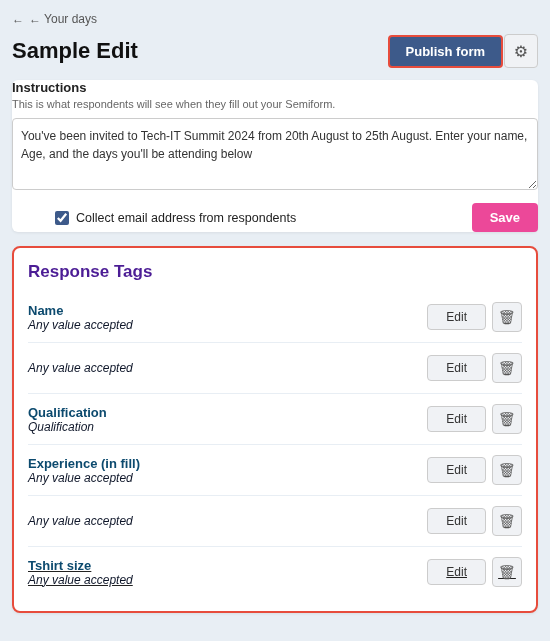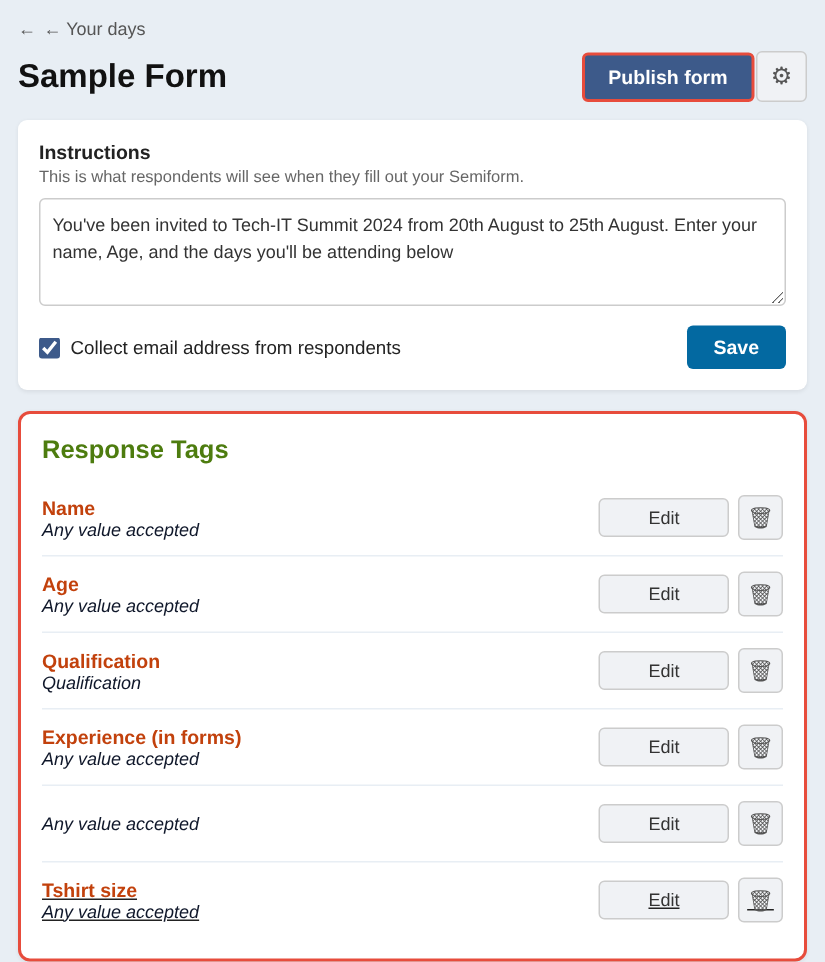--- a/index.html
+++ b/index.html
@@ -56,21 +56,20 @@
       display: flex;
       align-items: center;
       justify-content: center;
       cursor: pointer;
       font-size: 16px;
       color: #555;
     }
     .instructions-card {
       background: #fff;
       border-radius: 6px;
-      padding: 14px;
       margin-bottom: 14px;
       box-shadow: 0 1px 3px rgba(0,0,0,0.07);
     }
     .instructions-title {
       font-weight: 700;
       font-size: 13px;
       margin-bottom: 3px;
     }
     .instructions-subtitle {
       font-size: 11px;
@@ -92,88 +91,89 @@
     .email-row {
       display: flex;
       align-items: center;
       justify-content: space-between;
       margin-top: 10px;
     }
     .email-label-wrap {
       display: flex;
       align-items: flex-end;
       gap: 7px;
+      margin-left: 43px;
     }
     .email-checkbox {
       width: 14px;
       height: 14px;
       accent-color: #3d5a8a;
     }
     .email-label {
       font-size: 12.5px;
       color: #222;
     }
     .save-btn {
-      background: #0369a1;
+      background: #ec4899;
       color: #fff;
       border: none;
       border-radius: 4px;
       padding: 7px 18px;
       font-size: 13px;
       font-weight: 600;
       cursor: pointer;
     }
     .response-tags-card {
       background: #fff;
       border: 2px solid #e74c3c;
       border-radius: 8px;
       padding: 14px;
       box-shadow: 0 1px 3px rgba(0,0,0,0.07);
     }
     .response-tags-title {
       font-size: 17px;
       font-weight: 700;
       margin-bottom: 10px;
-      color: #4d7c0f;
+      color: #4c1d95;
     }
     .tag-row {
       display: flex;
       align-items: center;
       justify-content: space-between;
       padding: 10px 0;
       border-bottom: 1px solid #e8eef4;
     }
     .tag-row:last-child {
       border-bottom: none;
       text-decoration: underline;
     }
     .tag-info {
       display: flex;
       flex-direction: column;
     }
     .tag-name {
       font-weight: 700;
       font-size: 13px;
-      color: #c2410c;
+      color: #0c4a6e;
     }
     .tag-value {
       font-size: 12px;
       color: #0f172a;
       font-style: italic;
     }
     .tag-actions {
       display: flex;
       align-items: center;
       gap: 6px;
     }
     .edit-btn {
       background: #f0f2f5;
       border: 1px solid #ccc;
       border-radius: 4px;
-      padding: 5px 32px;
+      padding: 5px 18px;
       font-size: 12px;
       cursor: pointer;
       color: #333;
     }
     .delete-btn {
       background: #f0f2f5;
       border: 1px solid #ccc;
       border-radius: 4px;
       width: 30px;
       height: 30px;
@@ -187,21 +187,21 @@
   </style>
 </head>
 <body>
 
 <div class="back-link">
   <span>←</span>
   <span>← Your days</span>
 </div>
 
 <div class="header-row">
-  <h1 class="page-title">Sample Form</h1>
+  <h1 class="page-title">Sample Edit</h1>
   <div class="header-actions">
     <button class="publish-btn">Publish form</button>
     <button class="gear-btn">
       <span>⚙</span>
     </button>
   </div>
 </div>
 
 <div class="instructions-card">
   <div class="instructions-title">Instructions</div>
@@ -226,21 +226,20 @@
     </div>
     <div class="tag-actions">
       <button class="edit-btn">Edit</button>
       <button class="delete-btn">
         <span>🗑</span>
       </button>
     </div>
   </div>
       <div class="tag-row">
     <div class="tag-info">
-      <span class="tag-name">Age</span>
       <span class="tag-value">Any value accepted</span>
     </div>
     <div class="tag-actions">
       <button class="edit-btn">Edit</button>
       <button class="delete-btn">
         <span>🗑</span>
       </button>
     </div>
   </div>
       <div class="tag-row">
@@ -250,21 +249,21 @@
     </div>
     <div class="tag-actions">
       <button class="edit-btn">Edit</button>
       <button class="delete-btn">
         <span>🗑</span>
       </button>
     </div>
   </div>
       <div class="tag-row">
     <div class="tag-info">
-      <span class="tag-name">Experience (in forms)</span>
+      <span class="tag-name">Experience (in fill)</span>
       <span class="tag-value">Any value accepted</span>
     </div>
     <div class="tag-actions">
       <button class="edit-btn">Edit</button>
       <button class="delete-btn">
         <span>🗑</span>
       </button>
     </div>
   </div>
       <div class="tag-row">

